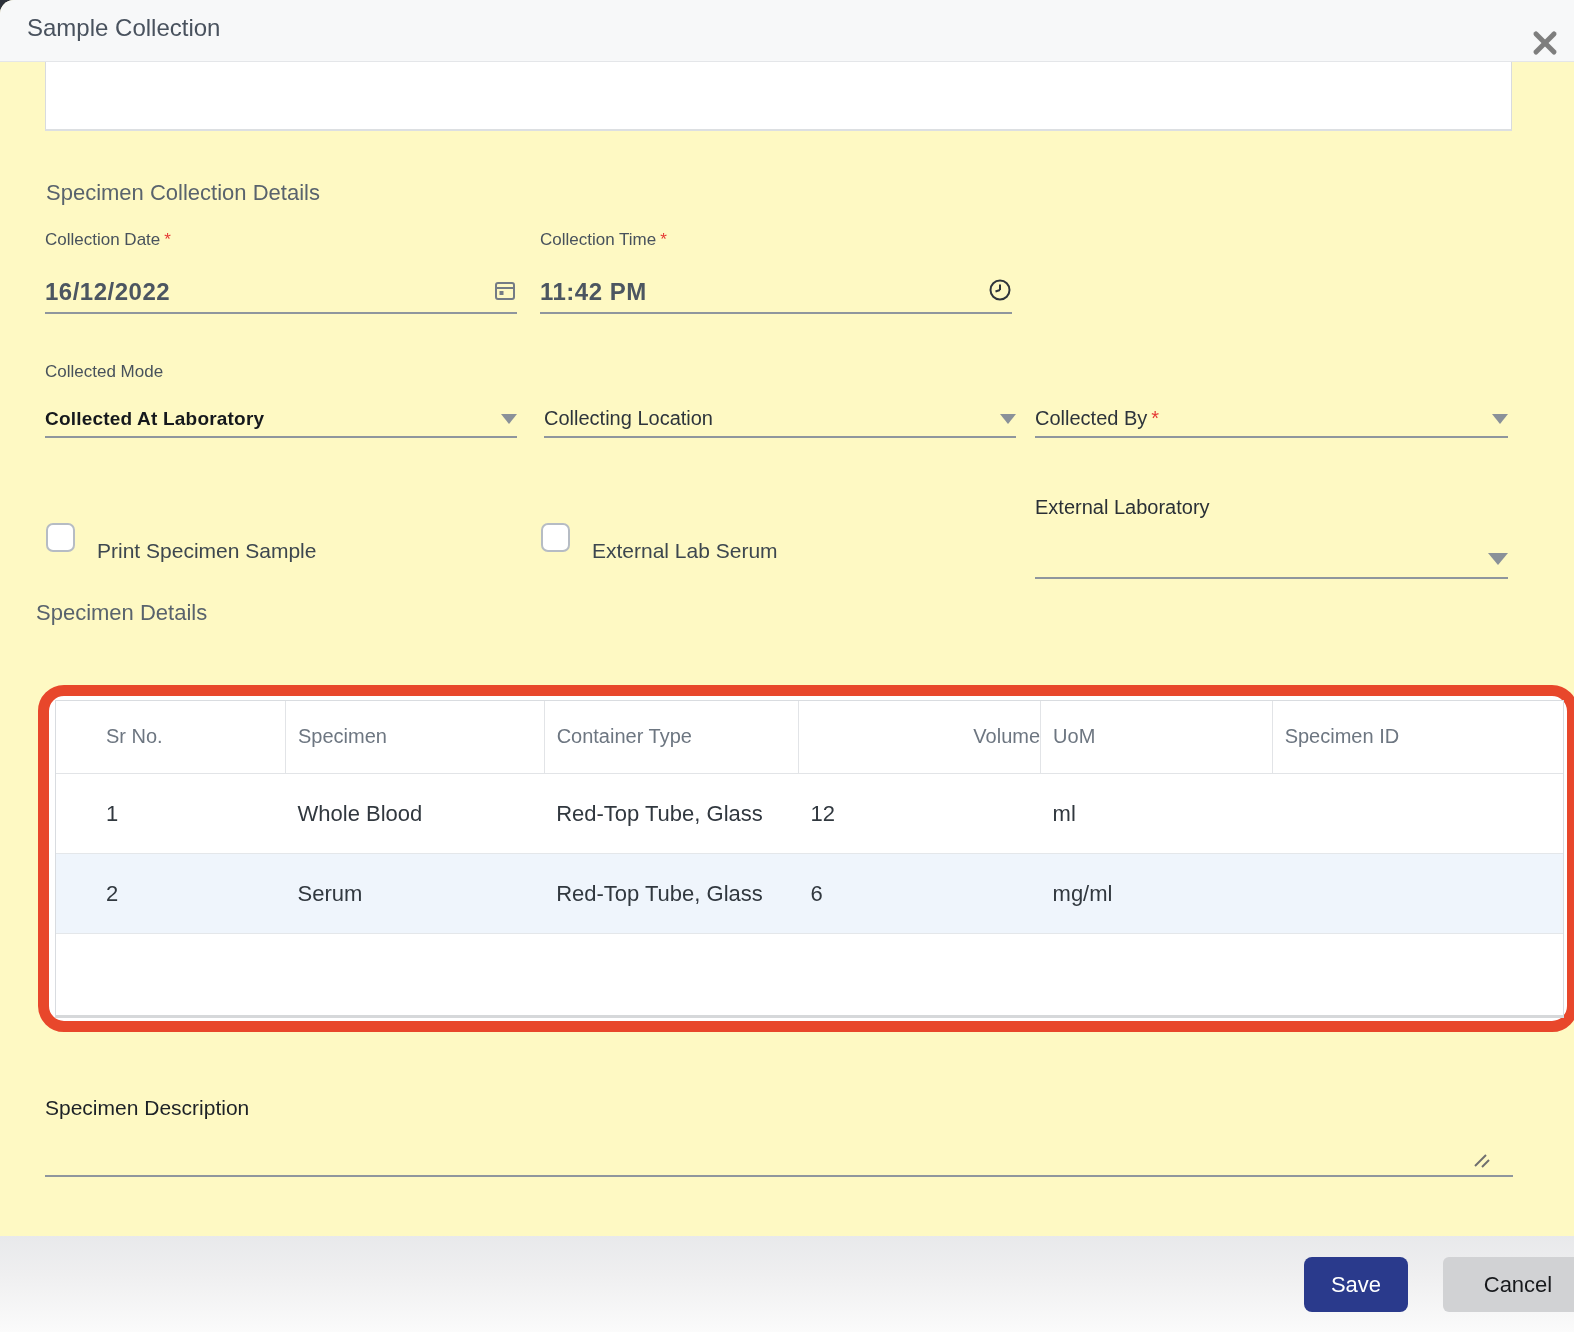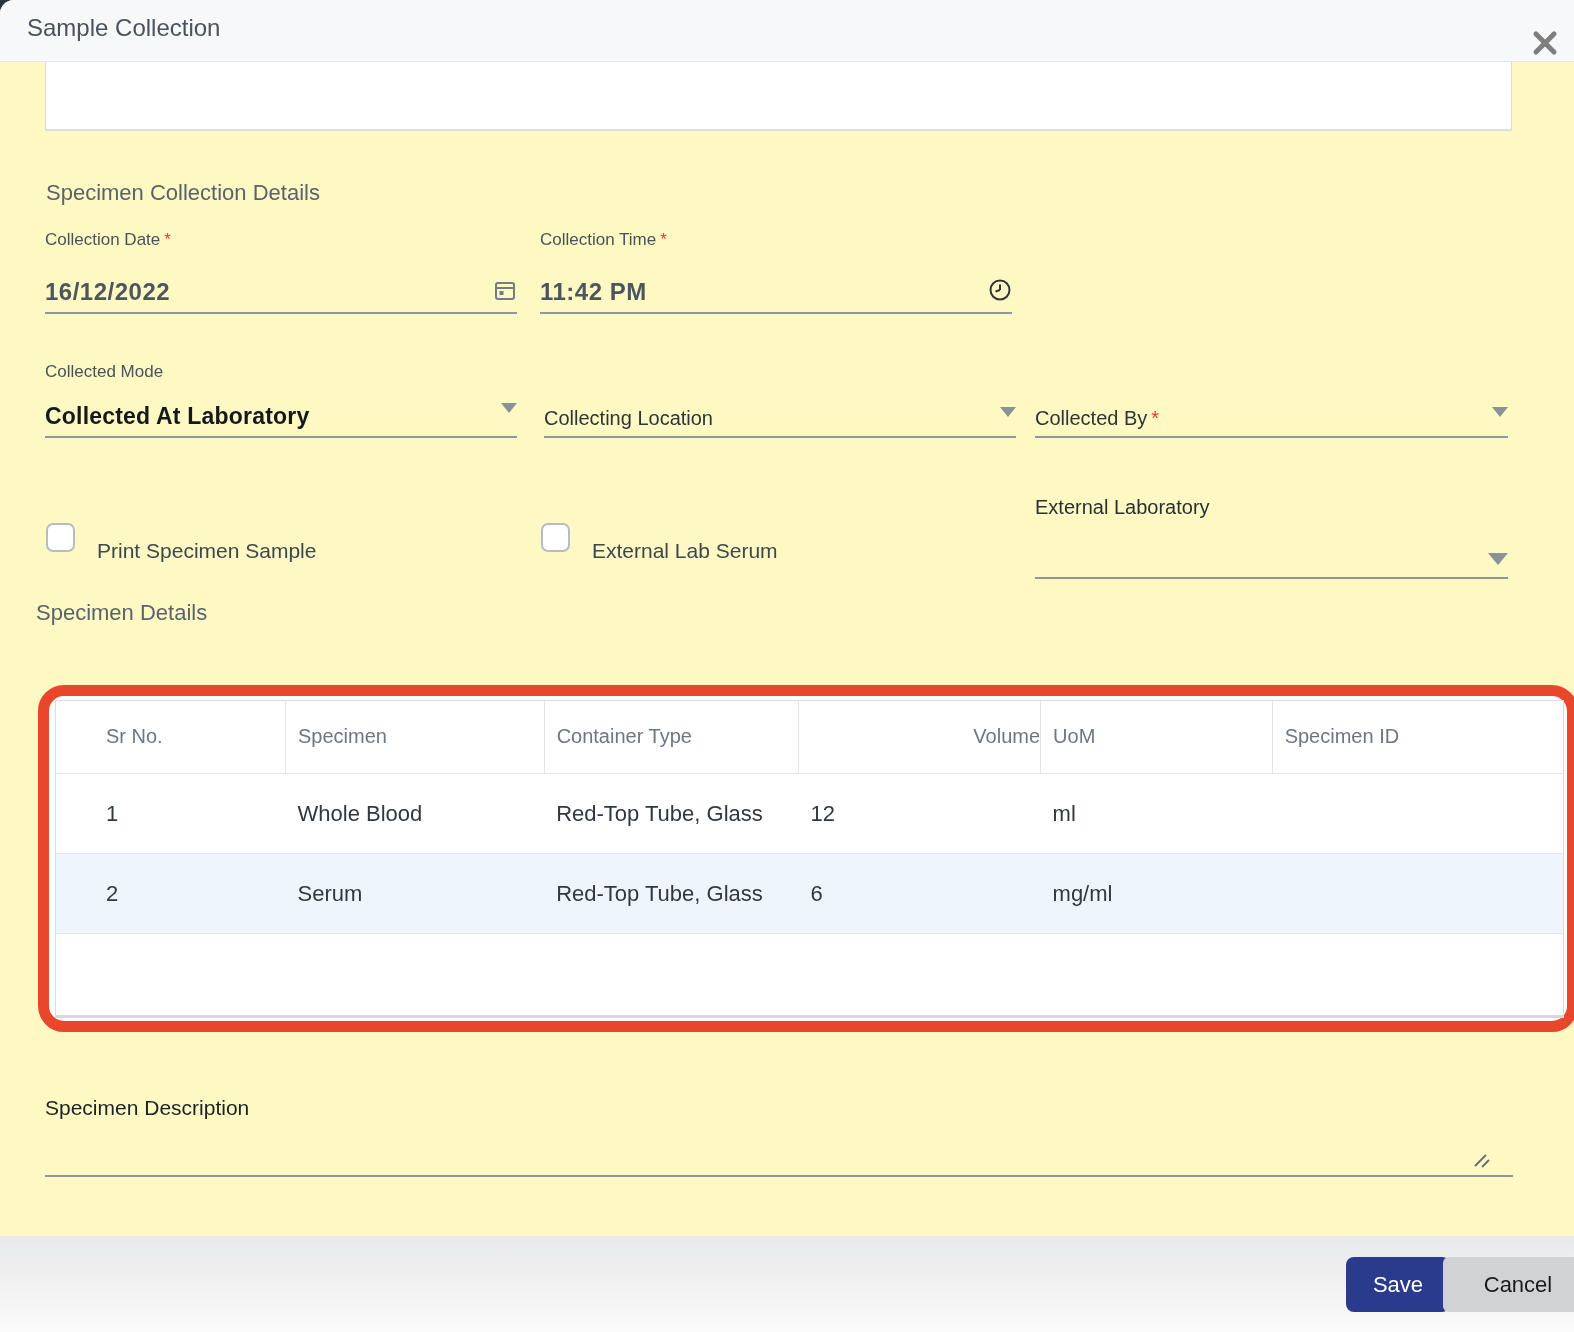--- a/index.html
+++ b/index.html
@@ -39,23 +39,23 @@
   }
   .section-heading { position:absolute; font-size:22px; color:#59636d; }
   #heading-collection { left:46px; top:180px; }
   #heading-specimen  { left:36px; top:600px; }
 
   
   .field { position:absolute; border-bottom:2px solid #8f969d; }
   .f-label { font-size:17px; color:#48525c; }
   .f-label.dark { color:#2a3036; font-size:20px; }
   .req { color:var(--required,#e53935); margin-left:4px; }
-  .f-valuerow { display:flex; justify-content:space-between; }
+  .f-valuerow { display:flex; align-items:flex-end; justify-content:space-between; }
   .f-value { font-size:24px; font-weight:bold; color:#4c5661; letter-spacing:0.5px; }
-  .f-value.black { font-size:23px; font-weight:800; color:#15181c; letter-spacing:0.2px; }
+  .f-value.black { font-size:19px; font-weight:800; color:#15181c; letter-spacing:0.2px; }
   .f-placeholder { font-size:20px; color:#2d343b; }
   .caret {
     width:0; height:0; margin-bottom:6px;
     border-left:8px solid transparent; border-right:8px solid transparent;
     border-top:10px solid #8a9199;
   }
   .caret.big { border-left-width:10px; border-right-width:10px; border-top-width:12px; }
   .icon-slot { margin-bottom:4px; }
 
   #field-date { left:45px; top:230px; width:472px; height:84px; }
@@ -117,21 +117,21 @@
   
   .dlg-footer {
     position:absolute; left:0; right:0; bottom:0; height:96px;
     background:linear-gradient(180deg,#e8e9eb 0%,#efeff0 40%,#fbfbfb 100%);
   }
   .btn {
     position:absolute; top:21px; height:55px;
     border:none; border-radius:8px; font-size:22px; cursor:pointer;
     font-family:"Liberation Sans", sans-serif;
   }
-  .btn-save { left:1346px; width:104px; background:var(--save-button,#2a3a8c); color:#ffffff; }
+  .btn-save { left:1304px; width:104px; background:var(--save-button,#2a3a8c); color:#ffffff; }
   .btn-cancel { left:1443px; width:150px; background:#d1d2d4; color:#17191c; border-radius:6px; }
 </style>
 </head>
 <body>
 
 <div class="dialog">
 
   <div class="dlg-header">
     <div class="dlg-title">Sample Collection</div>
     <svg class="close-btn" viewBox="0 0 30 30">

